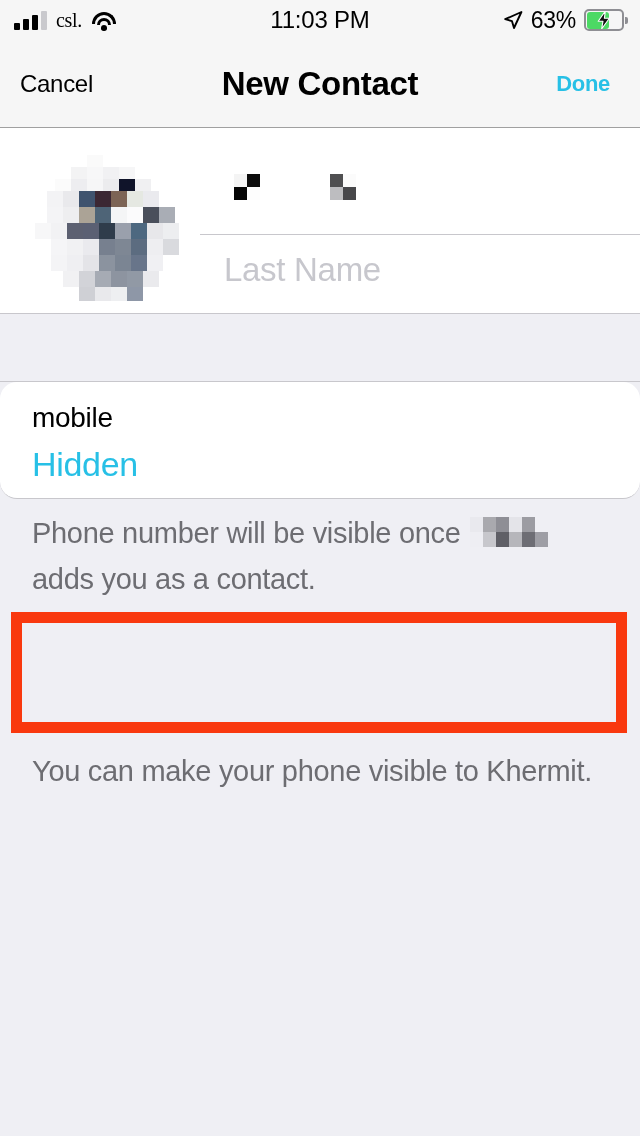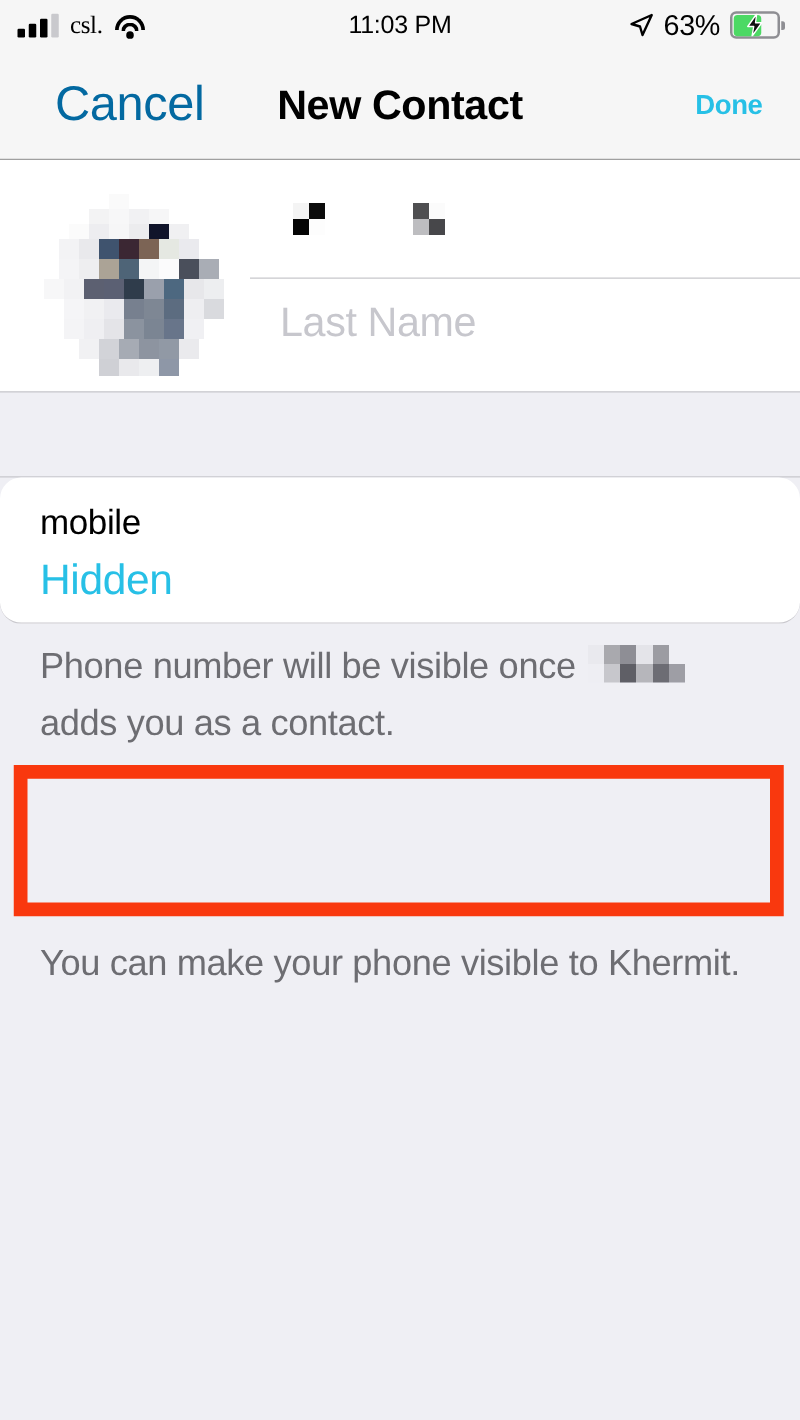--- a/index.html
+++ b/index.html
@@ -35,21 +35,21 @@
     border-radius:50% 50% 0 0 / 100% 100% 0 0;
   }
   .wifi-icon .w1 { top:2px;  width:24px; height:12px; }
   .wifi-icon .w2 { top:8px;  width:14px; height:7px;  }
   .wifi-icon .w3 {
     top:15px; width:6px; height:6px; border:none;
     background:#000; border-radius:50% 50% 45% 45%;
   }
   .status-time {
     position:absolute; left:0; width:640px; text-align:center; top:0; height:40px;
-    line-height:40px; font-size:20px; font-weight:400; color:#000;
+    line-height:40px; font-size:24px; font-weight:400; color:#000;
     letter-spacing:-0.2px;
   }
   .status-right {
     position:absolute; right:12px; top:0; height:40px;
     display:flex; align-items:center; gap:8px;
   }
   .loc-arrow { width:20px; height:20px; }
   .batt-pct { font-size:23px; color:#000; letter-spacing:-0.3px; }
   .battery { position:relative; width:44px; height:22px; }
   .battery .shell {
@@ -65,22 +65,22 @@
     background:#4cd964; border-radius:3px;
   }
   .battery .bolt { position:absolute; left:13px; top:2px; }
 
   
   .nav-bar {
     position:absolute; top:40px; left:0; width:640px; height:88px;
     background:#f6f6f6; border-bottom:1px solid #a0a0a0;
   }
   .nav-cancel {
-    position:absolute; left:44px; top:0; height:87px; line-height:87px;
-    font-size:39px; color:#0369a1; letter-spacing:-0.3px;
+    position:absolute; left:20px; top:0; height:87px; line-height:87px;
+    font-size:24px; color:#000000; letter-spacing:-0.3px;
   }
   .nav-title {
     position:absolute; left:0; width:640px; text-align:center;
     top:0; height:87px; line-height:87px;
     font-size:33px; font-weight:bold; color:#000; letter-spacing:-0.3px;
   }
   .nav-done {
     position:absolute; right:30px; top:0; height:87px; line-height:87px;
     font-size:22px; font-weight:bold; color:#27c0e6; letter-spacing:-0.3px;
   }
@@ -88,21 +88,21 @@
   
   .header-card {
     position:absolute; top:128px; left:0; width:640px; height:185px;
     background:#fff;
   }
   .avatar {
     position:absolute; left:35px; top:27px; width:146px; height:146px;
     overflow:hidden;
   }
   .avatar svg { display:block; }
-  .name-fields { position:absolute; left:200px; top:4px; width:440px; height:185px; }
+  .name-fields { position:absolute; left:200px; top:16px; width:440px; height:185px; }
   .first-name-row { position:absolute; left:0; top:24px; width:440px; height:66px; }
   .first-name-redaction { position:absolute; left:24px; top:6px; }
   .name-divider {
     position:absolute; left:0; top:90px; width:440px; height:1px;
     background:#c8c7cc;
   }
   .last-name-row {
     position:absolute; left:0; top:91px; width:440px; height:70px;
   }
   .last-name-placeholder {

